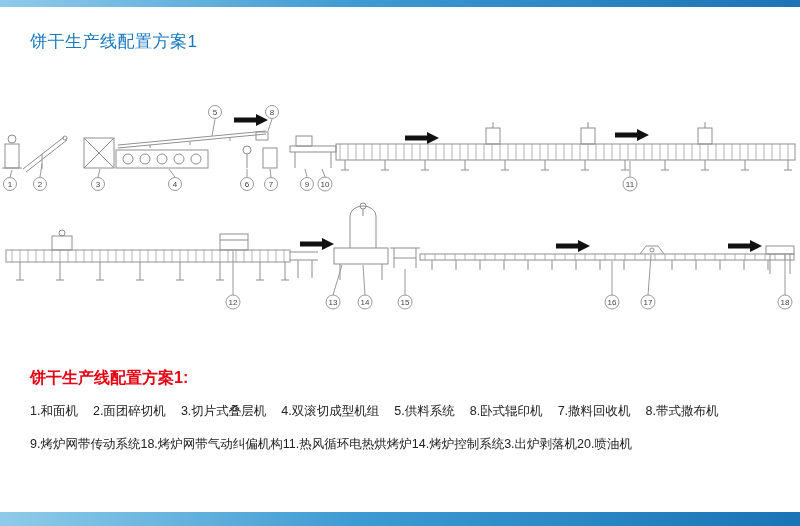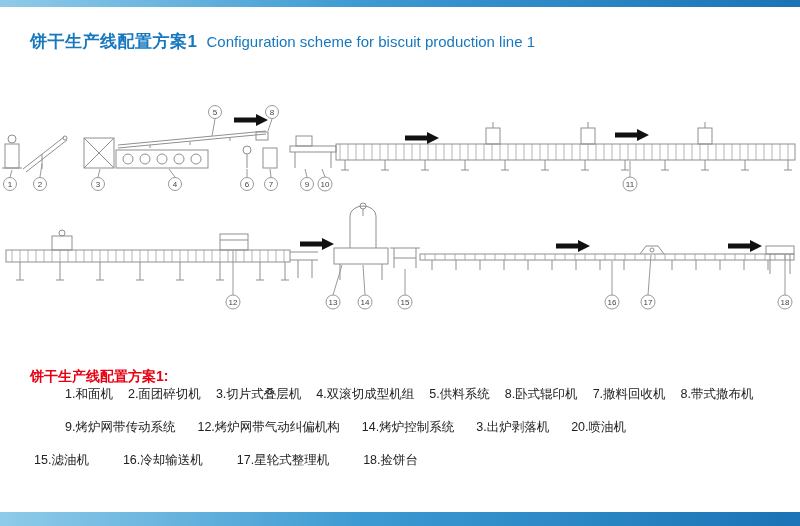--- a/index.html
+++ b/index.html
@@ -14,42 +14,41 @@
     background: linear-gradient(90deg, #8fcbe9 0%, #3d9ad2 45%, #1a73b6 100%);
   }
   .bottom-bar {
     position: absolute; bottom: 0; left: 0; width: 800px; height: 14px;
     background: linear-gradient(90deg, #8fcbe9 0%, #3d9ad2 45%, #1a73b6 100%);
   }
   .title-row {
     position: absolute; top: 30px; left: 30px;
     display: flex; align-items: baseline; gap: 9px; white-space: nowrap;
   }
-  .title-zh { color: #1878be; font-size: 17px; font-weight: bold; letter-spacing: 0.5px; }
+  .title-zh { color: #1878be; font-size: 17px; font-weight: normal; letter-spacing: 0.5px; }
   .title-en { color: #1878be; font-size: 15px; font-weight: normal; }
   .diagram {
     position: absolute; top: 92px; left: 0; width: 800px; height: 262px;
   }
   .legend { position: absolute; top: 368px; left: 30px; right: 16px; }
-  .legend-heading { color: #e60012; font-size: 14px; font-weight: bold; }
-  .legend-line { display: flex; align-items: baseline; color: #222; font-size: 12.5px; margin-bottom: 16px; white-space: nowrap; margin-left: 35px; }
+  .legend-heading { color: #e60012; font-size: 16px; font-weight: bold; margin-bottom: 14px; }
+  .legend-line { display: flex; align-items: baseline; color: #222; font-size: 12.5px; margin-bottom: 16px; white-space: nowrap; }
   .legend-line.l1 { gap: 15px; }
-  .legend-line.l2 { gap: 22px; }
+  .legend-line.l2 { }
   .legend-line.l3 { gap: 34px; margin-left: 4px; }
   svg text { font-family: "Liberation Sans", "DejaVu Sans", sans-serif; }
   .callout-num { font-size: 8px; fill: #444; }
 </style>
 </head>
 <body>
 
 <div class="top-bar"></div>
 
 <div class="title-row">
   <span class="title-zh">饼干生产线配置方案1</span>
-  <span class="title-en">Configuration scheme for biscuit production line 1</span>
 </div>
 
 <div class="diagram">
 <svg width="800" height="262" viewBox="0 0 800 262">
   <defs>
     <pattern id="hatch" width="8" height="16" patternUnits="userSpaceOnUse">
       <line x1="4" y1="0" x2="4" y2="16" stroke="#b5b5b5" stroke-width="1"></line>
     </pattern>
     <pattern id="hatch2" width="10" height="8" patternUnits="userSpaceOnUse">
       <line x1="5" y1="0" x2="5" y2="8" stroke="#b5b5b5" stroke-width="1"></line>
@@ -351,26 +350,21 @@
     <span class="legend-item">2.面团碎切机</span>
     <span class="legend-item">3.切片式叠层机</span>
     <span class="legend-item">4.双滚切成型机组</span>
     <span class="legend-item">5.供料系统</span>
     <span class="legend-item">8.卧式辊印机</span>
     <span class="legend-item">7.撒料回收机</span>
     <span class="legend-item">8.带式撒布机</span>
   </div>
   <div class="legend-line l2">
     <span class="legend-item">9.烤炉网带传动系统</span>
-    <span class="legend-item">12.烤炉网带气动纠偏机构</span>
+    <span class="legend-item">18.烤炉网带气动纠偏机构</span>
+    <span class="legend-item">11.热风循环电热烘烤炉</span>
     <span class="legend-item">14.烤炉控制系统</span>
     <span class="legend-item">3.出炉剥落机</span>
     <span class="legend-item">20.喷油机</span>
   </div>
-  <div class="legend-line l3">
-    <span class="legend-item">15.滤油机</span>
-    <span class="legend-item">16.冷却输送机</span>
-    <span class="legend-item">17.星轮式整理机</span>
-    <span class="legend-item">18.捡饼台</span>
-  </div>
 </div>
 
 <div class="bottom-bar"></div>
 
 </body></html>

